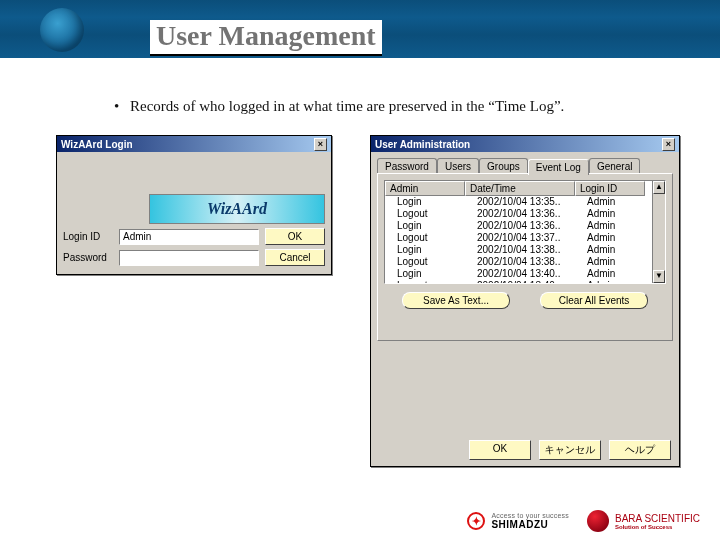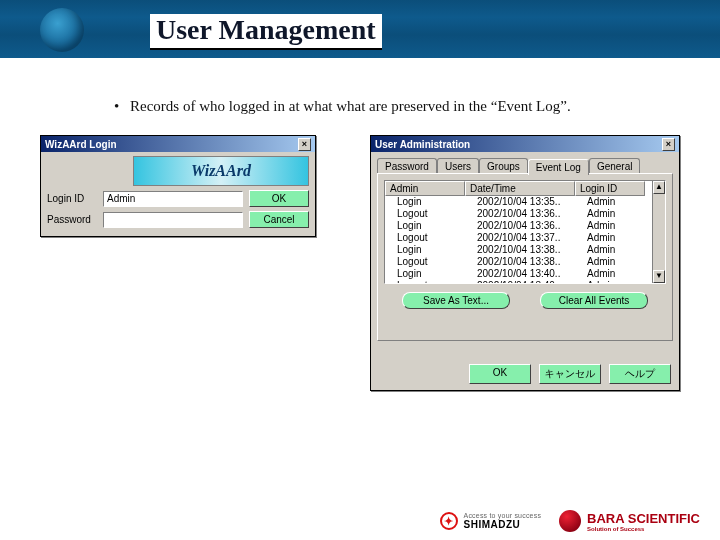--- a/index.html
+++ b/index.html
@@ -14,25 +14,25 @@
     overflow: hidden;
   }
   .header-band {
     height: 58px;
     background: linear-gradient(180deg, #0b4e7a 0%, #0e5a8c 30%, #0b4e7a 60%, #0e5a8c 100%);
     position: relative;
   }
   .header-title {
     position: absolute;
     left: 150px;
-    top: 14px;
+    top: 20px;
     font-family: "Times New Roman", serif;
     font-size: 28px;
     font-weight: bold;
-    color: #0f172a;
+    color: #737373;
     background: #fff;
     padding: 0 6px 2px 6px;
     border-bottom: 2px solid #000;
   }
   .swirl {
     position: absolute;
     left: 40px;
     top: 8px;
     width: 44px;
     height: 44px;
@@ -77,57 +77,57 @@
     background: #d4d0c8;
     border: 1px solid #fff;
     border-right-color: #404040;
     border-bottom-color: #404040;
     color: #000;
     font-size: 9px;
     line-height: 11px;
     text-align: center;
   }
   .btn3d {
-    background: #86efac;
+    background: #fef9c3;
     border: 1px solid #fff;
     border-right-color: #404040;
     border-bottom-color: #404040;
     font-size: 10px;
     text-align: center;
     padding: 2px 0;
     color: #000;
   }
   .field {
     background: #fff;
     border: 1px solid #808080;
     border-right-color: #fff;
     border-bottom-color: #fff;
     height: 16px;
     font-size: 10px;
     padding: 1px 3px;
     color: #000;
   }
   
-  .login { left: 0; top: 0; width: 276px; }
-  .login-body { padding: 4px 6px 8px 6px; }
+  .login { left: 16px; top: 0; width: 276px; }
+  .login-body { padding: 4px 6px 8px 6px; margin-top: 38px; }
   .logo-row { display: flex; justify-content: flex-end; margin-bottom: 4px; }
   .logo-box {
     width: 176px; height: 30px;
     border: 1px solid #808080;
     background: linear-gradient(90deg, #34c4e0 0%, #d4f0f6 50%, #34c4e0 100%);
     display: flex; align-items: center; justify-content: center;
     font-style: italic; font-weight: bold; font-size: 16px;
     color: #0a3a6a; font-family: "Times New Roman", serif;
   }
   .login-row { display: flex; align-items: center; margin-top: 4px; gap: 6px; }
   .login-row label { width: 50px; color: #000; }
   .login-row .field { flex: 1; }
   .login-row .btn3d { width: 60px; }
   
-  .admin { left: 330px; top: 0; width: 310px; height: 256px; }
+  .admin { left: 330px; top: 0; width: 310px; height: 332px; }
   .admin-body { padding: 6px; }
   .tabs { display: flex; gap: 0; margin-bottom: -1px; }
   .tab {
     background: #d4d0c8;
     border: 1px solid #808080;
     border-bottom: none;
     border-radius: 3px 3px 0 0;
     padding: 2px 7px;
     font-size: 10px;
     position: relative;
@@ -203,33 +203,33 @@
     font-size: 11px; color: #d11; font-weight: bold;
   }
   .shim-text { font-family: Arial; }
   .shim-text .tag { font-size: 7px; color: #666; letter-spacing: .2px; }
   .shim-text .brand { font-size: 10px; font-weight: bold; letter-spacing: .5px; color: #000;}
   .bara { display: flex; align-items: center; gap: 6px; }
   .bara-logo {
     width: 22px; height: 22px; border-radius: 50%;
     background: radial-gradient(circle at 35% 30%, #e23, #801 80%);
   }
-  .bara-text .line1 { font-size: 13px; font-weight: bold; color:#a01; }
+  .bara-text .line1 { font-size: 10px; font-weight: normal; color:#a01; }
   .bara-text .line2 { font-size: 6px; font-weight: bold; color:#a01; }
 </style>
 </head>
 <body>
 
 <div class="header-band">
   <div class="swirl"></div>
   <div class="header-title">User Management</div>
 </div>
 
 <ul class="bullets">
-  <li>Records of who logged in at what what are preserved in the “Event Log”.</li>
+  <li>Records of who logged in at what time are preserved in the “Time Log”.</li>
 </ul>
 
 <div class="panels">
 
   <div class="win login">
     <div class="titlebar">
       <span>WizAArd Login</span>
       <div class="xbox">×</div>
     </div>
     <div class="login-body">

